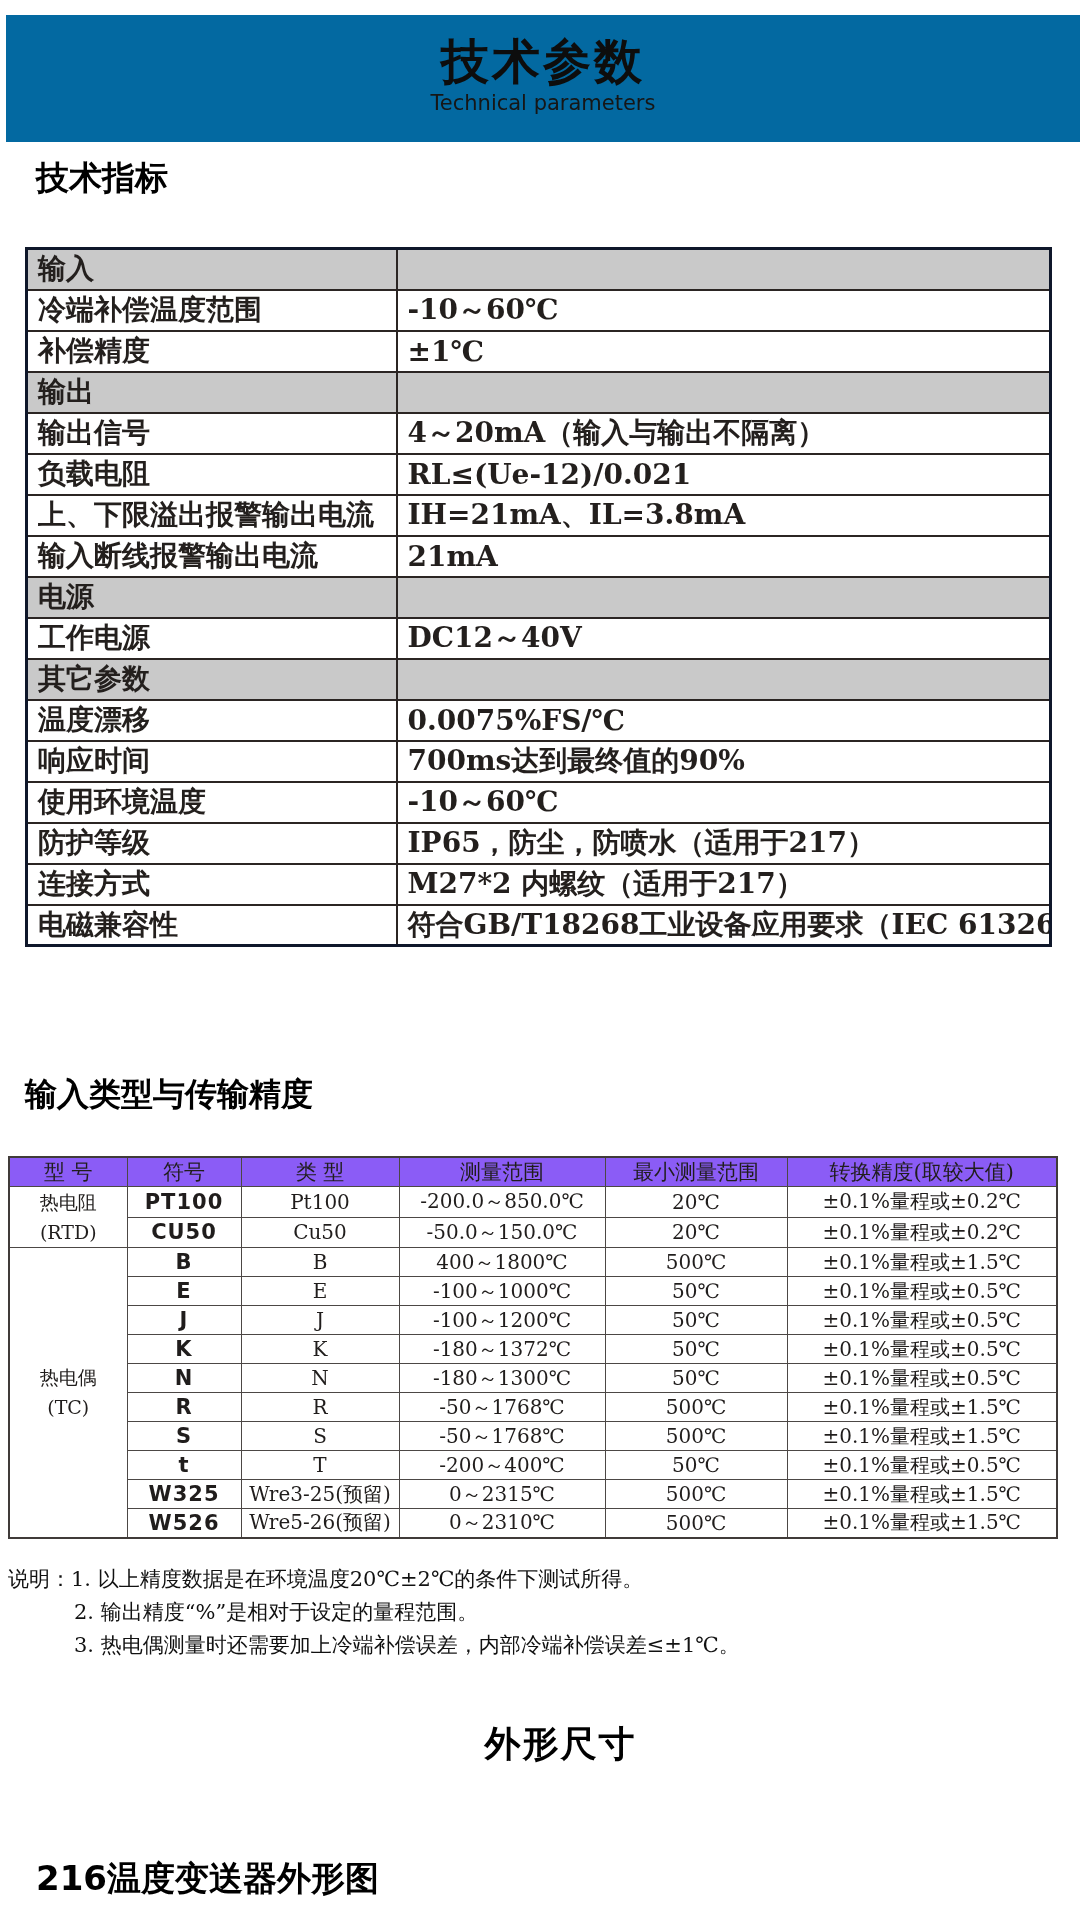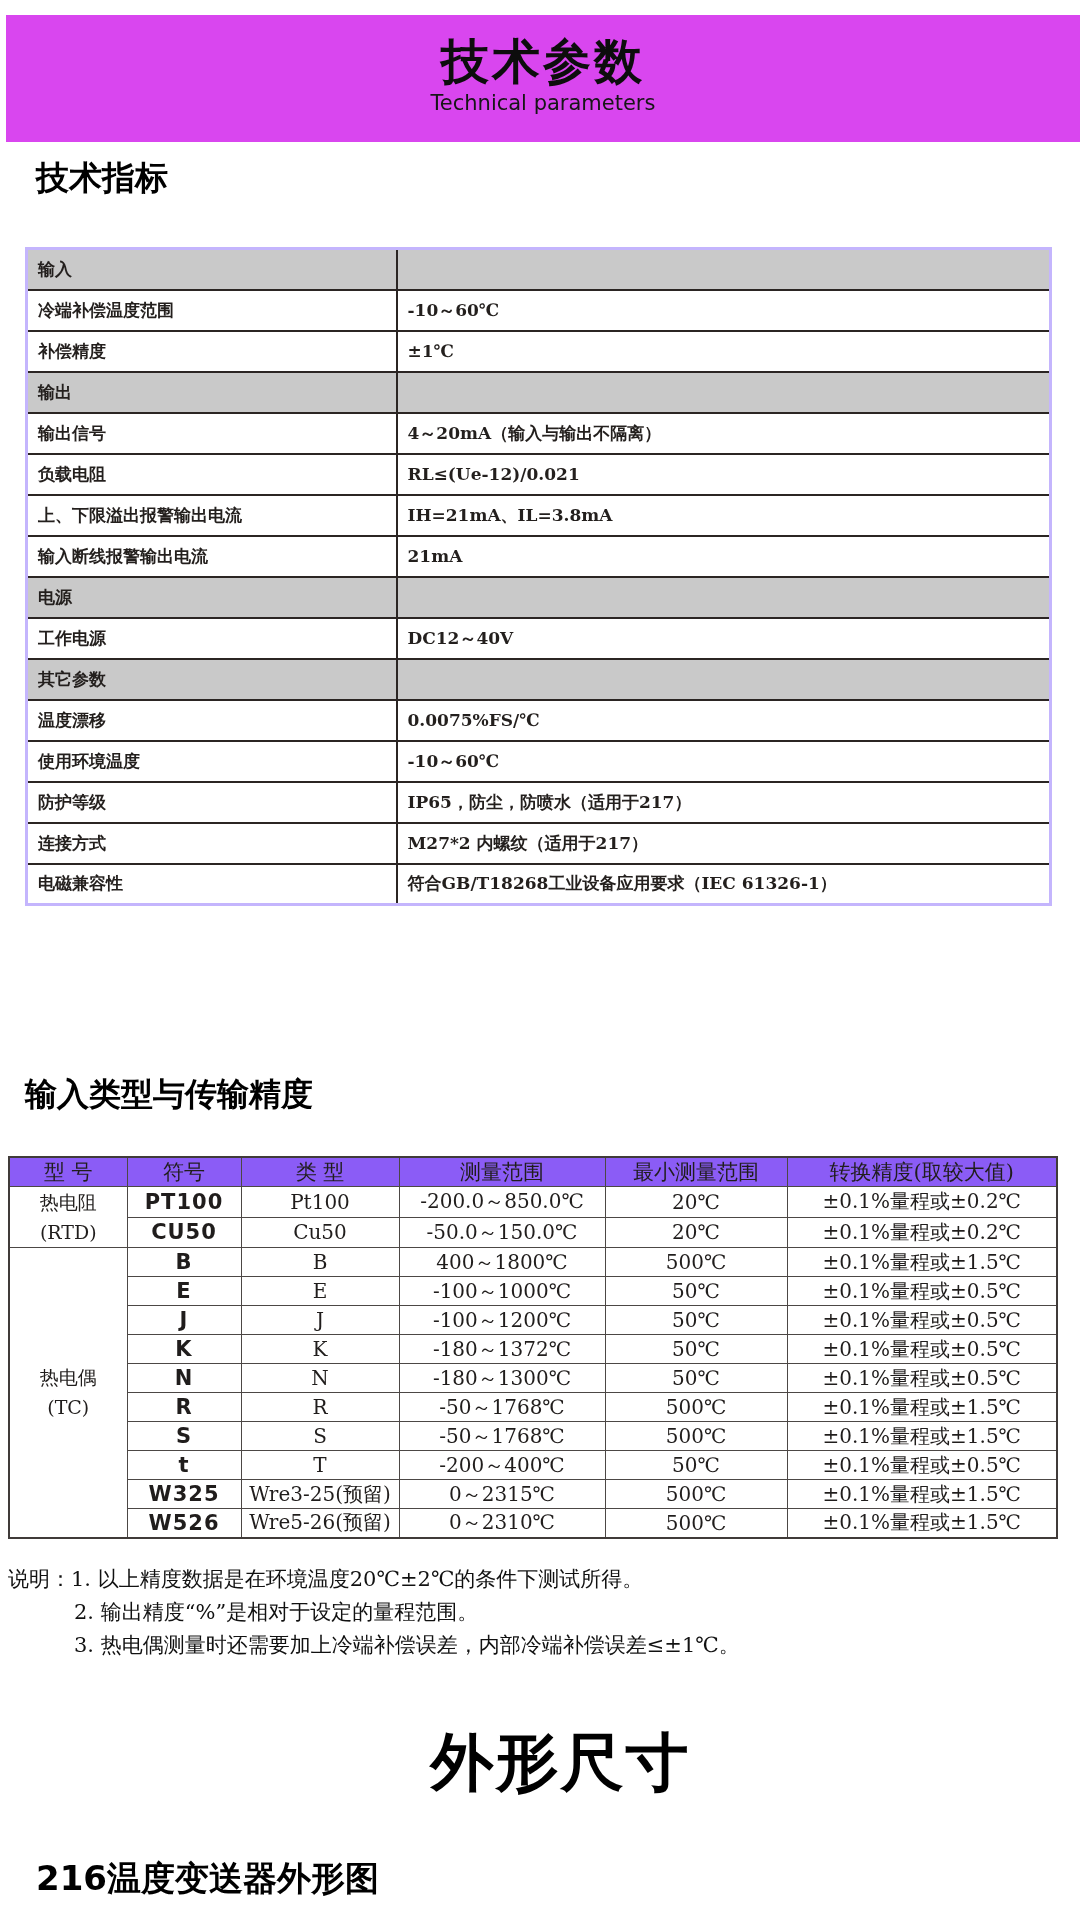--- a/index.html
+++ b/index.html
@@ -5,21 +5,21 @@
   * { margin:0; padding:0; box-sizing:border-box; }
   html,body { background:#ffffff; }
   .page {
     position:relative; width:1080px; height:1921px; background:#ffffff;
     overflow:hidden; font-family:"DejaVu Serif", serif; color:#1f1b1a;
   }
 
   
   .banner {
     position:absolute; left:6px; top:15px; width:1074px; height:127px;
-    background:#d946ef; text-align:center;
+    background:#0369a1; text-align:center;
   }
   .banner-title {
     padding-top:20px; font-family:"DejaVu Sans", sans-serif; font-weight:bold;
     font-size:48px; line-height:52px; letter-spacing:3px; color:#0d0d0d;
   }
   .banner-subtitle {
     margin-top:4px; font-family:"DejaVu Sans", sans-serif;
     font-size:21px; color:#161616;
   }
 
@@ -27,35 +27,35 @@
   .h-spec {
     position:absolute; left:36px; top:156px;
     font-family:"DejaVu Sans", sans-serif; font-weight:bold; font-size:33px; color:#000;text-align:center;
   }
   .h-input {
     position:absolute; left:25px; top:1073px;
     font-family:"DejaVu Sans", sans-serif; font-weight:bold; font-size:32px; color:#000;
   }
   .h-outline {
     position:absolute; left:0; top:1720px; width:1080px; text-align:center;
-    font-family:Liberation Mono, monospace; font-weight:bold; font-size:63px; color:#000;
+    font-family:Liberation Mono, monospace; font-weight:bold; font-size:36px; color:#000;
     letter-spacing:2px;
     padding-left:41px;
   }
   .h-216 {
     position:absolute; left:36px; top:1856px;
     font-family:"DejaVu Sans", sans-serif; font-weight:bold; font-size:34px; color:#000;
   }
 
   
   table.spec {
     position:absolute; left:25px; top:247px; width:1027px;
     border-collapse:collapse; table-layout:fixed;
-    font-size:17px; font-weight:bold; color:#231f1d;
-    border:3px solid #c4b5fd;
+    font-size:28px; font-weight:bold; color:#231f1d;
+    border:3px solid #0f172a;
   }
   table.spec td {
     border:2px solid #2b2523; height:41px; padding:0 4px 0 10px;
     vertical-align:middle; overflow:hidden; white-space:nowrap;
   }
   table.spec tr.sec td { background:#c9c9c9; }
 
   
   table.itt {
     position:absolute; left:8px; top:1156px; width:1048px;
@@ -142,20 +142,24 @@
           <td>工作电源</td>
           <td>DC12～40V</td>
         </tr>
       <tr class="sec">
           <td>其它参数</td>
           <td></td>
         </tr>
       <tr>
           <td>温度漂移</td>
           <td>0.0075%FS/℃</td>
+        </tr>
+      <tr>
+          <td>响应时间</td>
+          <td>700ms达到最终值的90%</td>
         </tr>
       <tr>
           <td>使用环境温度</td>
           <td>-10～60℃</td>
         </tr>
       <tr>
           <td>防护等级</td>
           <td>IP65，防尘，防喷水（适用于217）</td>
         </tr>
       <tr>

